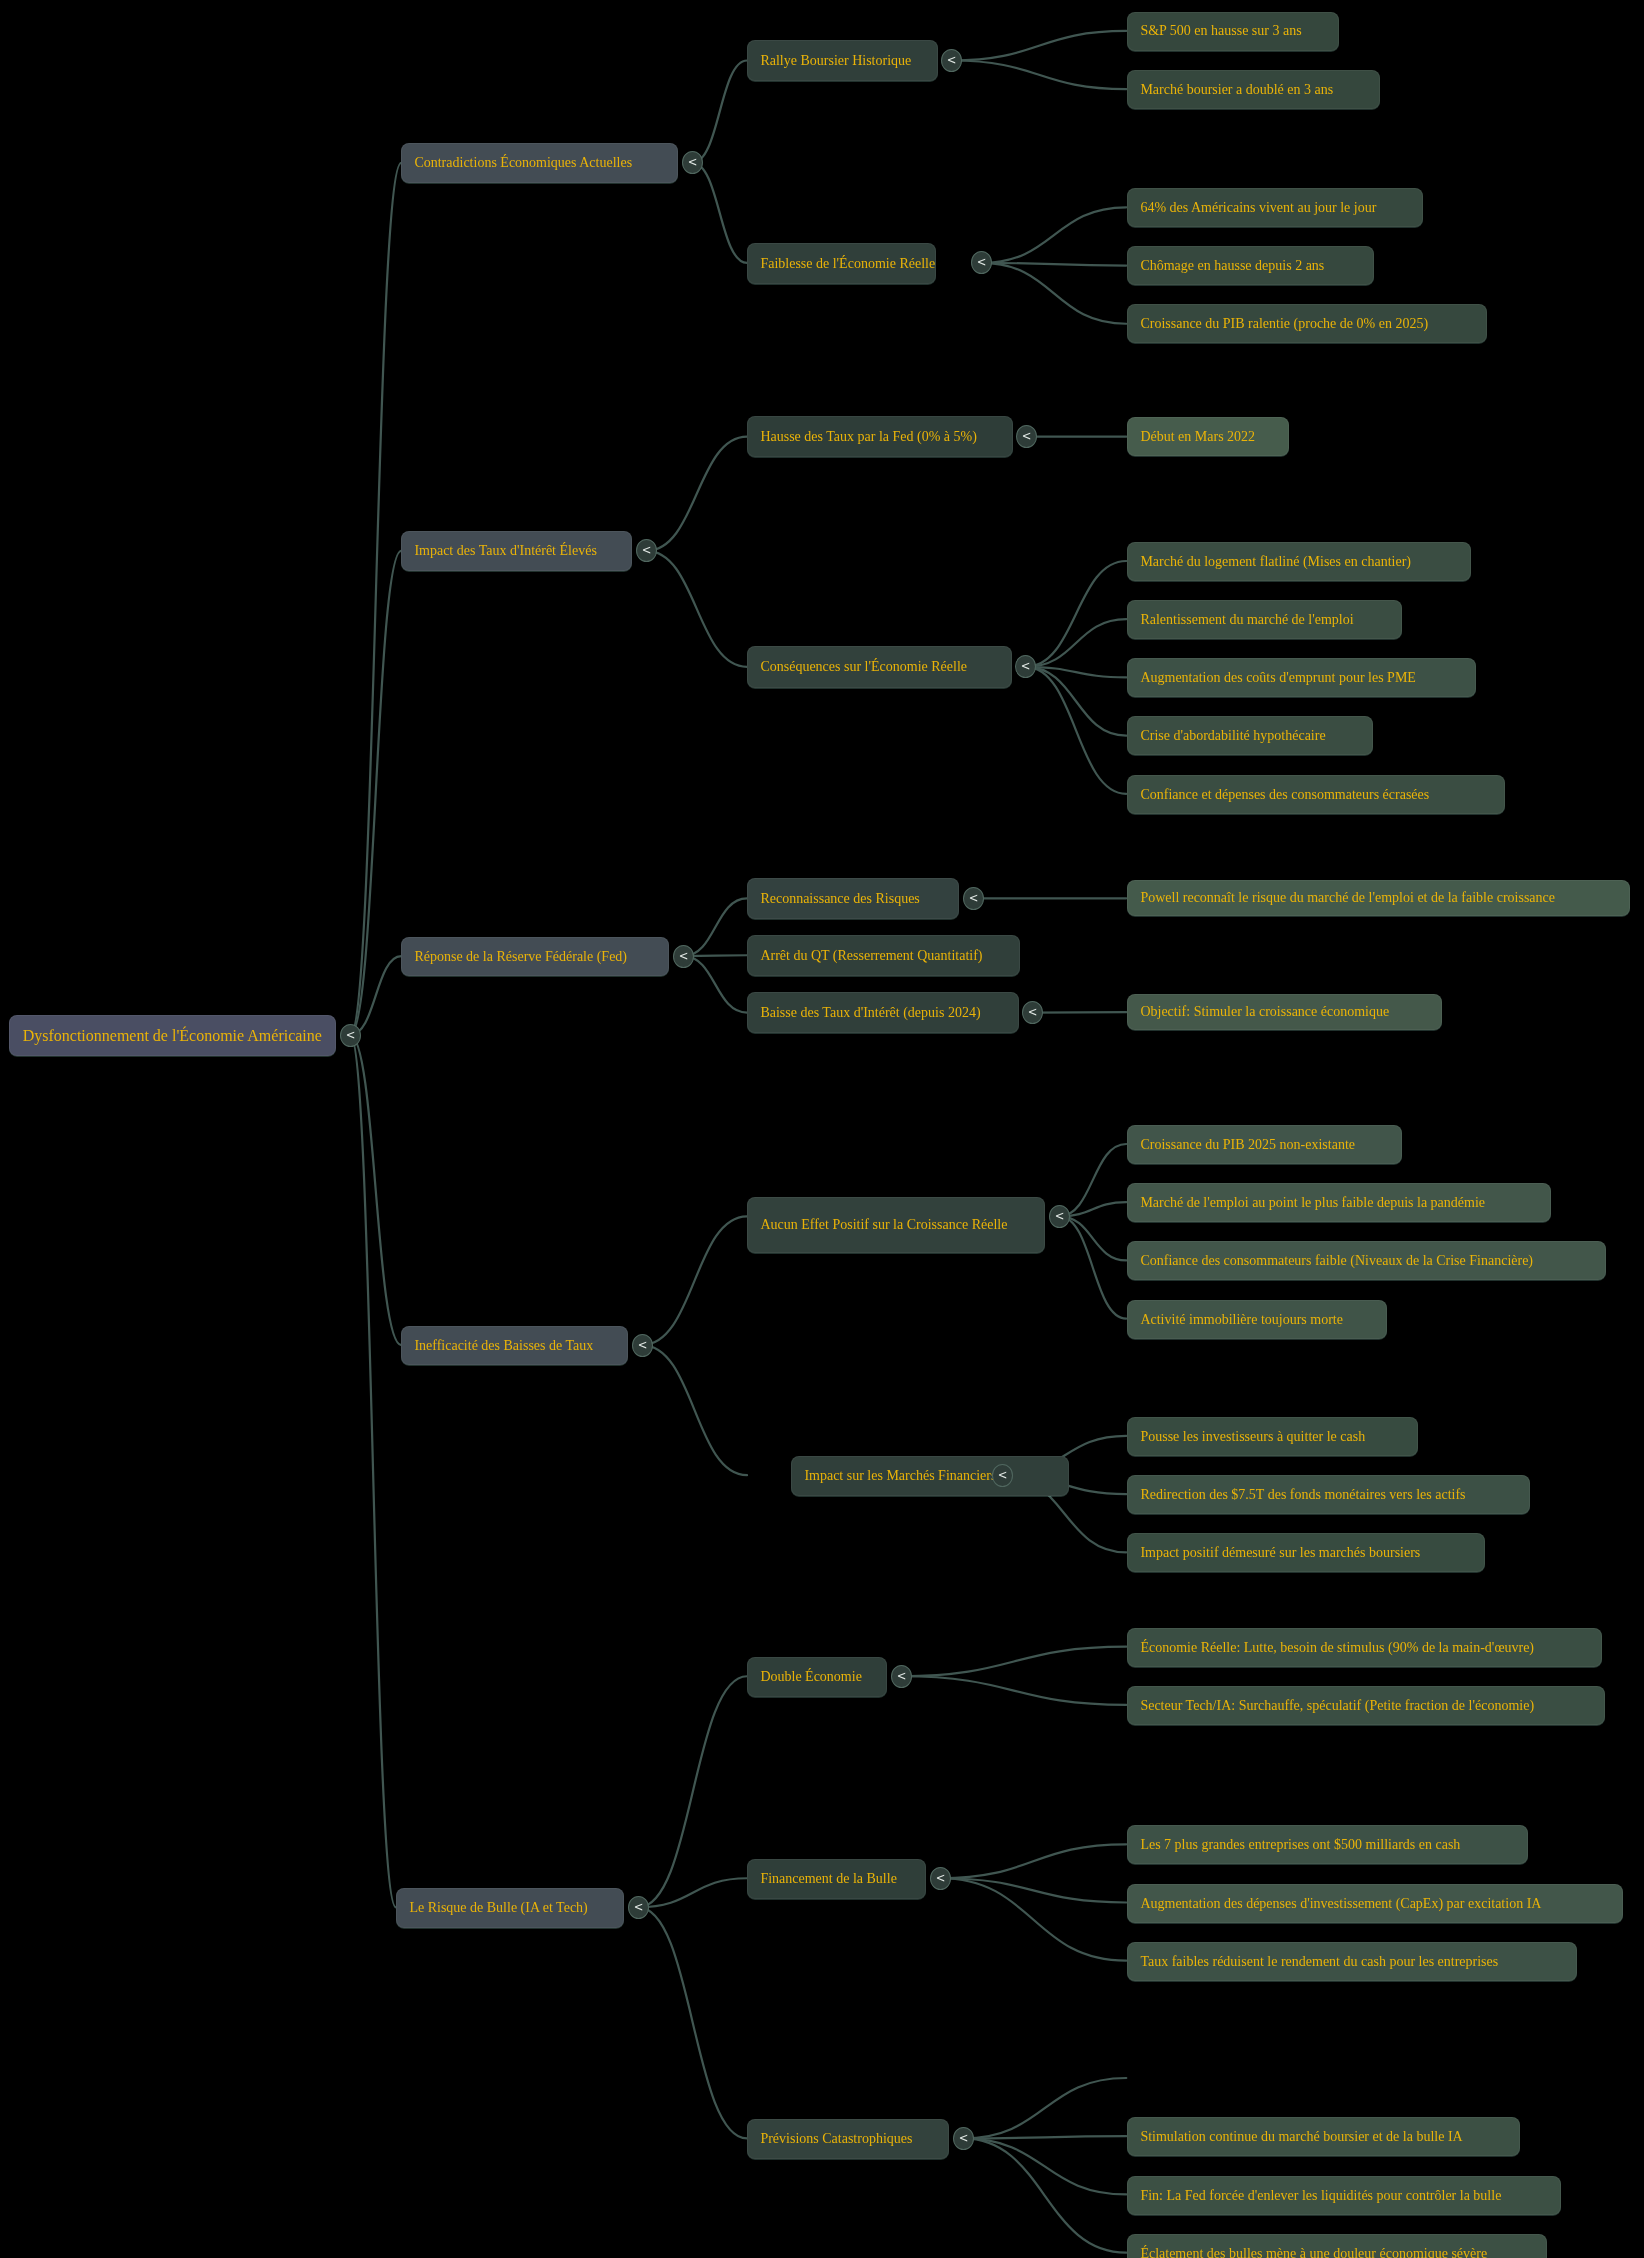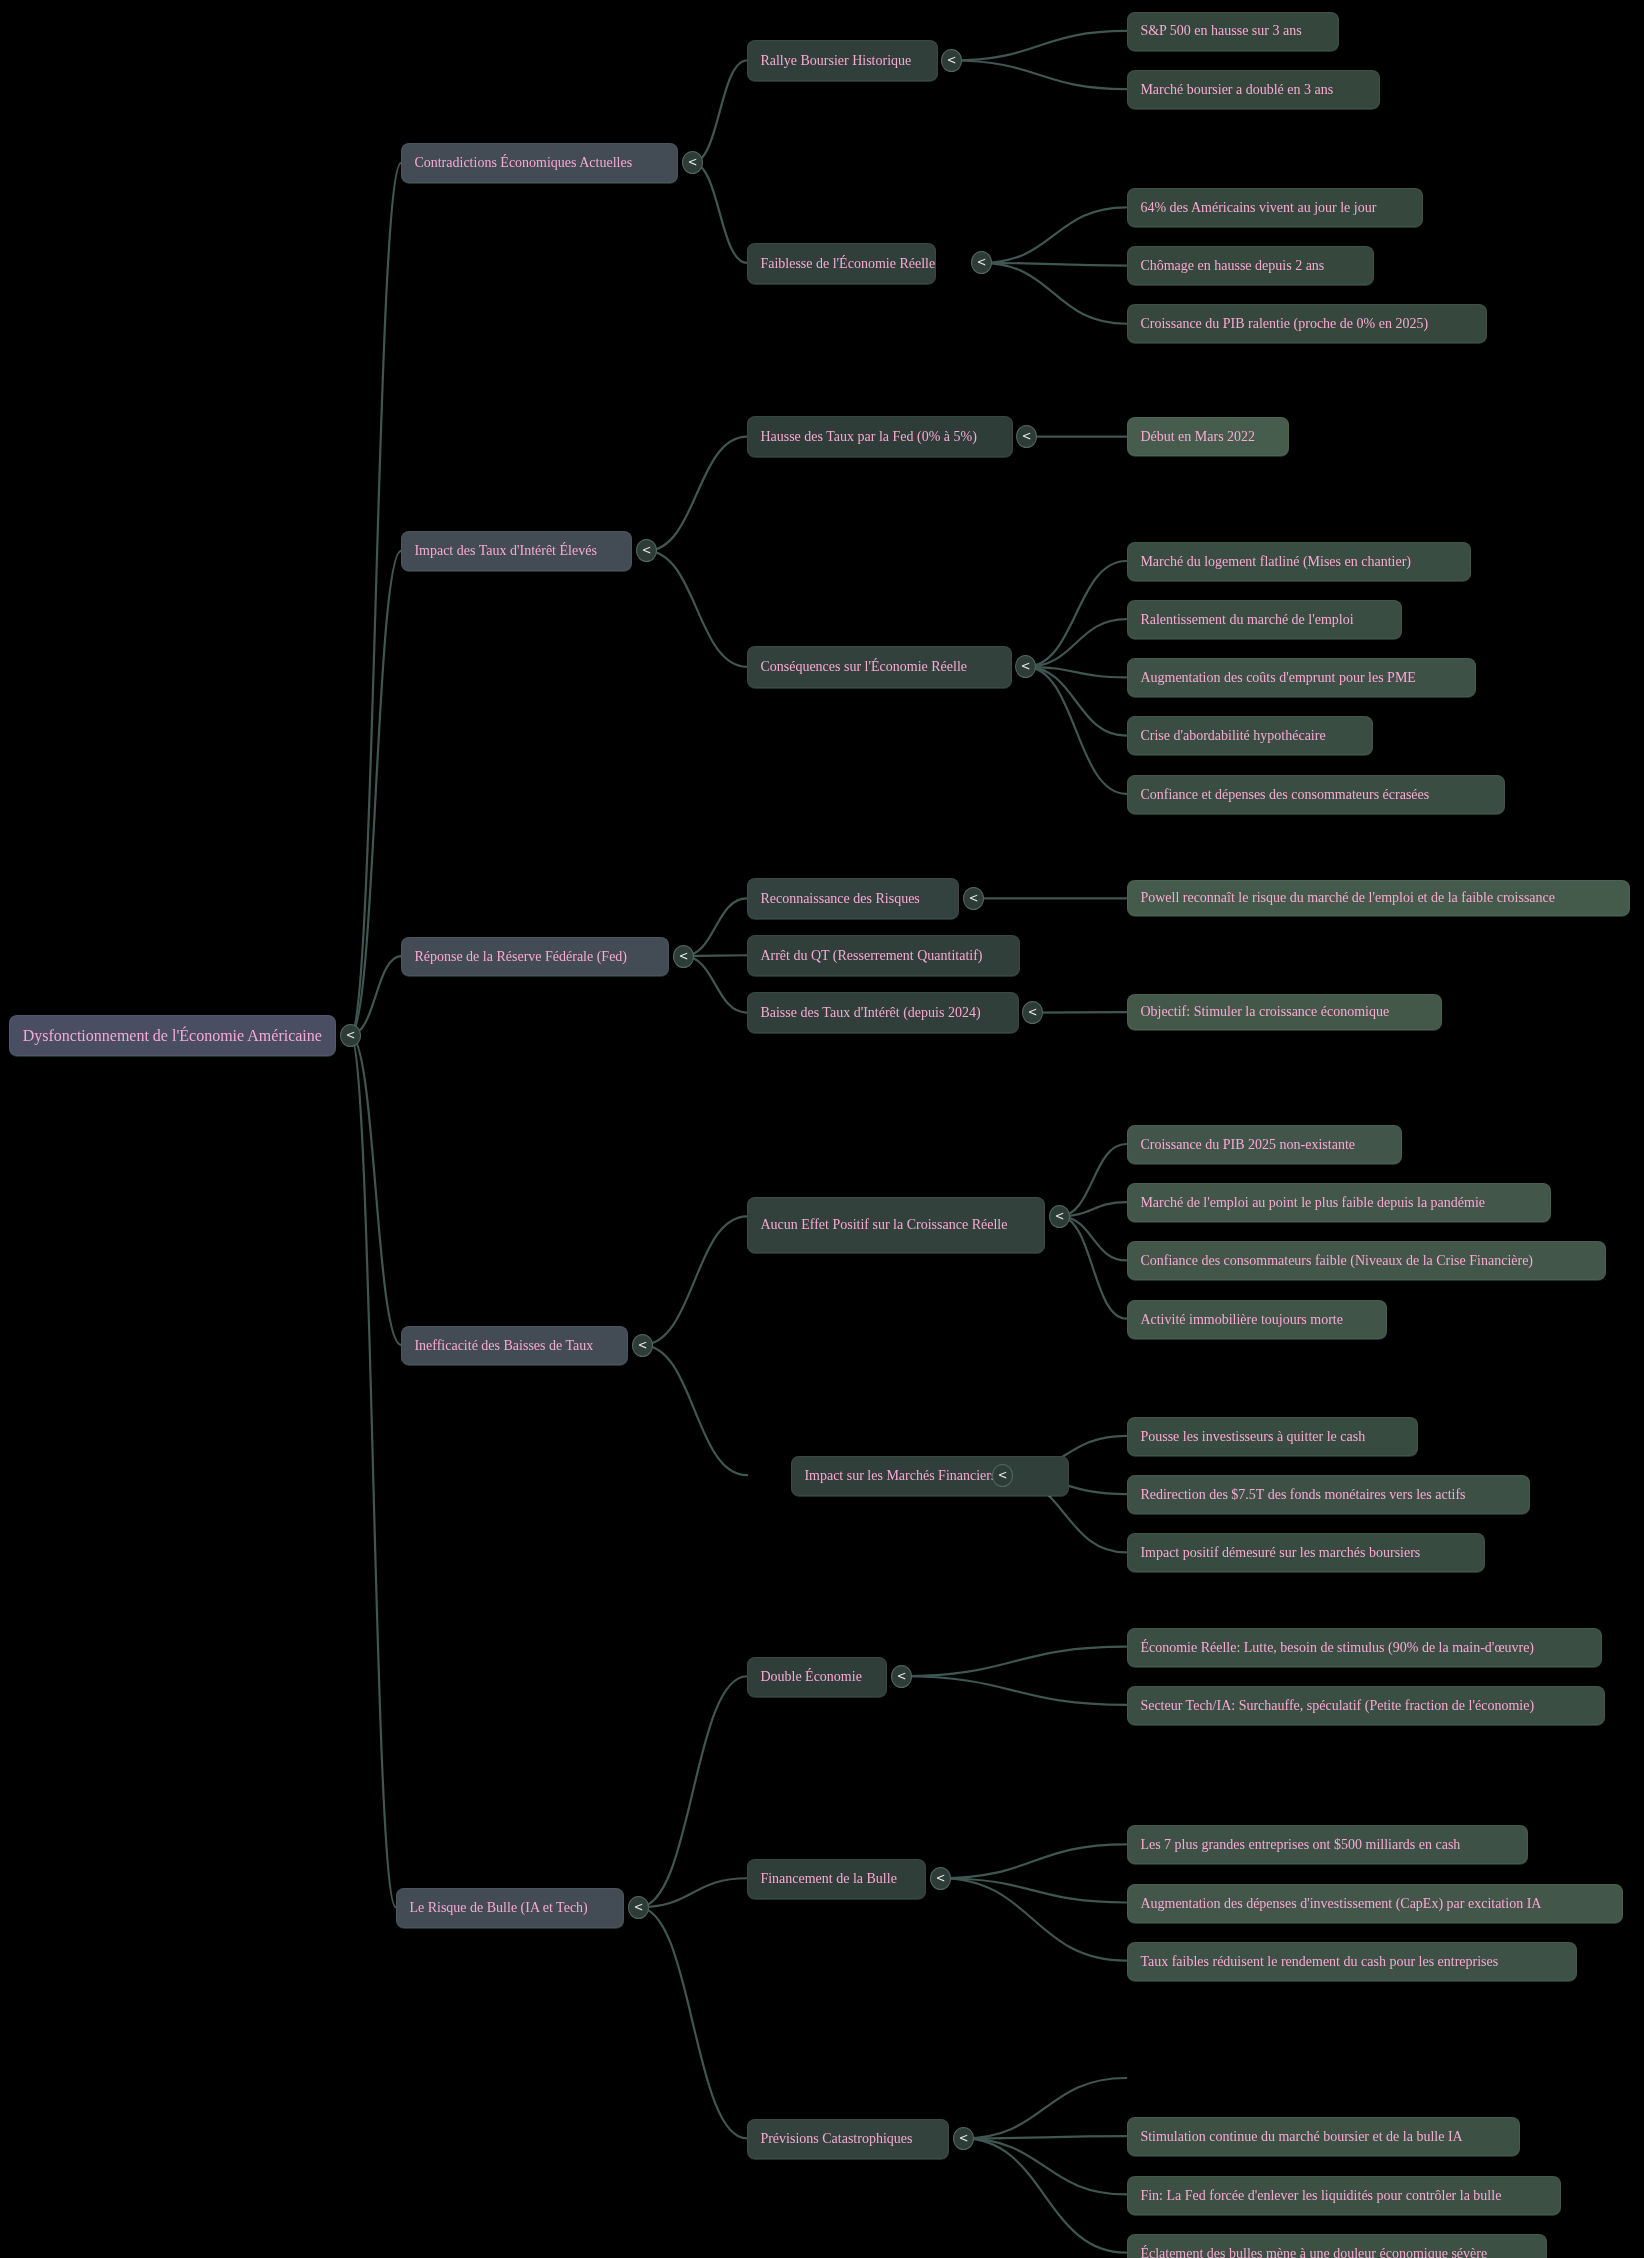--- a/index.html
+++ b/index.html
@@ -6,21 +6,21 @@
   .stage {
     position:relative; width:1644px; height:2258px;
     background:#000000; overflow:hidden;
     font-family:"Liberation Serif","DejaVu Serif",serif;
   }
   svg.edge-layer { position:absolute; left:0; top:0; }
   .node {
     position:absolute; box-sizing:border-box;
     display:flex; align-items:center;
     padding:0 12.4px; border-radius:8px;
-    color:#f9a8d4; font-size:14px; white-space:nowrap;
+    color:#eab308; font-size:14px; white-space:nowrap;
     border:0.9px solid rgba(255,255,255,0.05);
     box-shadow:0 0.9px 0 rgba(120,175,160,0.28);
   }
   .node.root { justify-content:center; font-size:16px; }
   .collapse {
     position:absolute; box-sizing:border-box;
     width:21px; height:23px; border-radius:50%;
     display:flex; align-items:center; justify-content:center;
     font-family:"DejaVu Sans","Liberation Sans",sans-serif;
     font-size:11.5px; line-height:1; color:#e4eae7;

